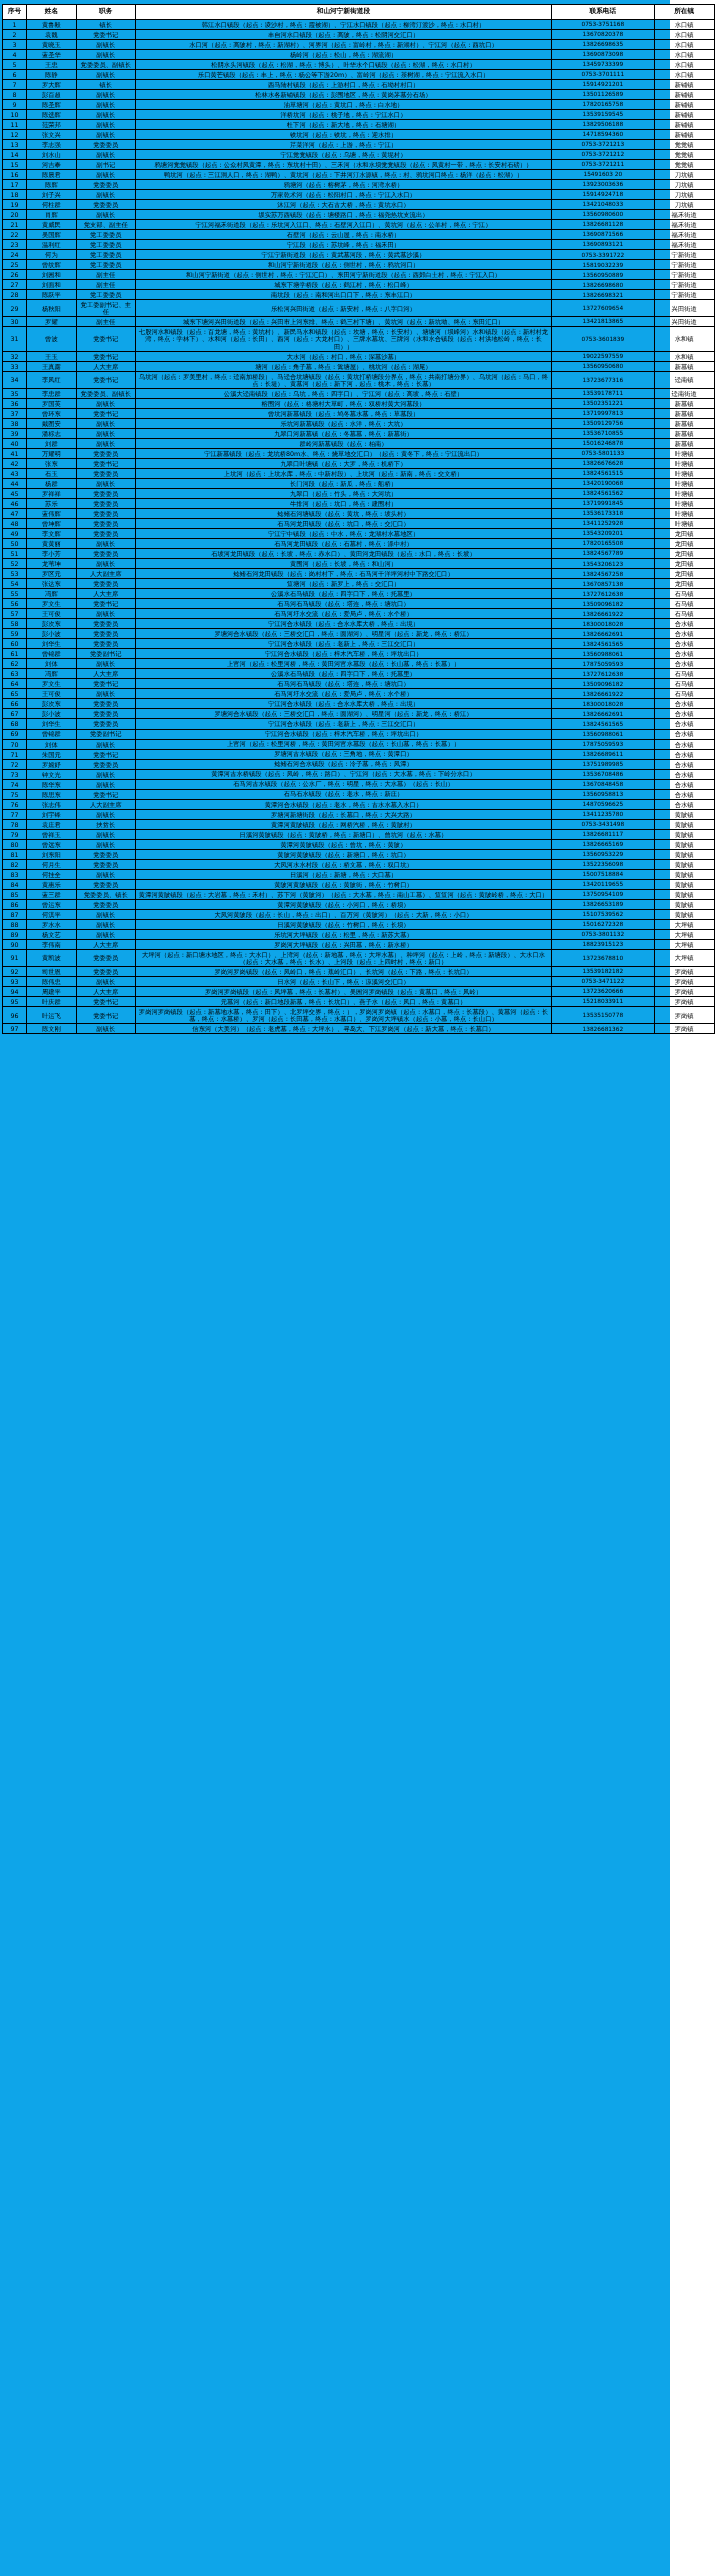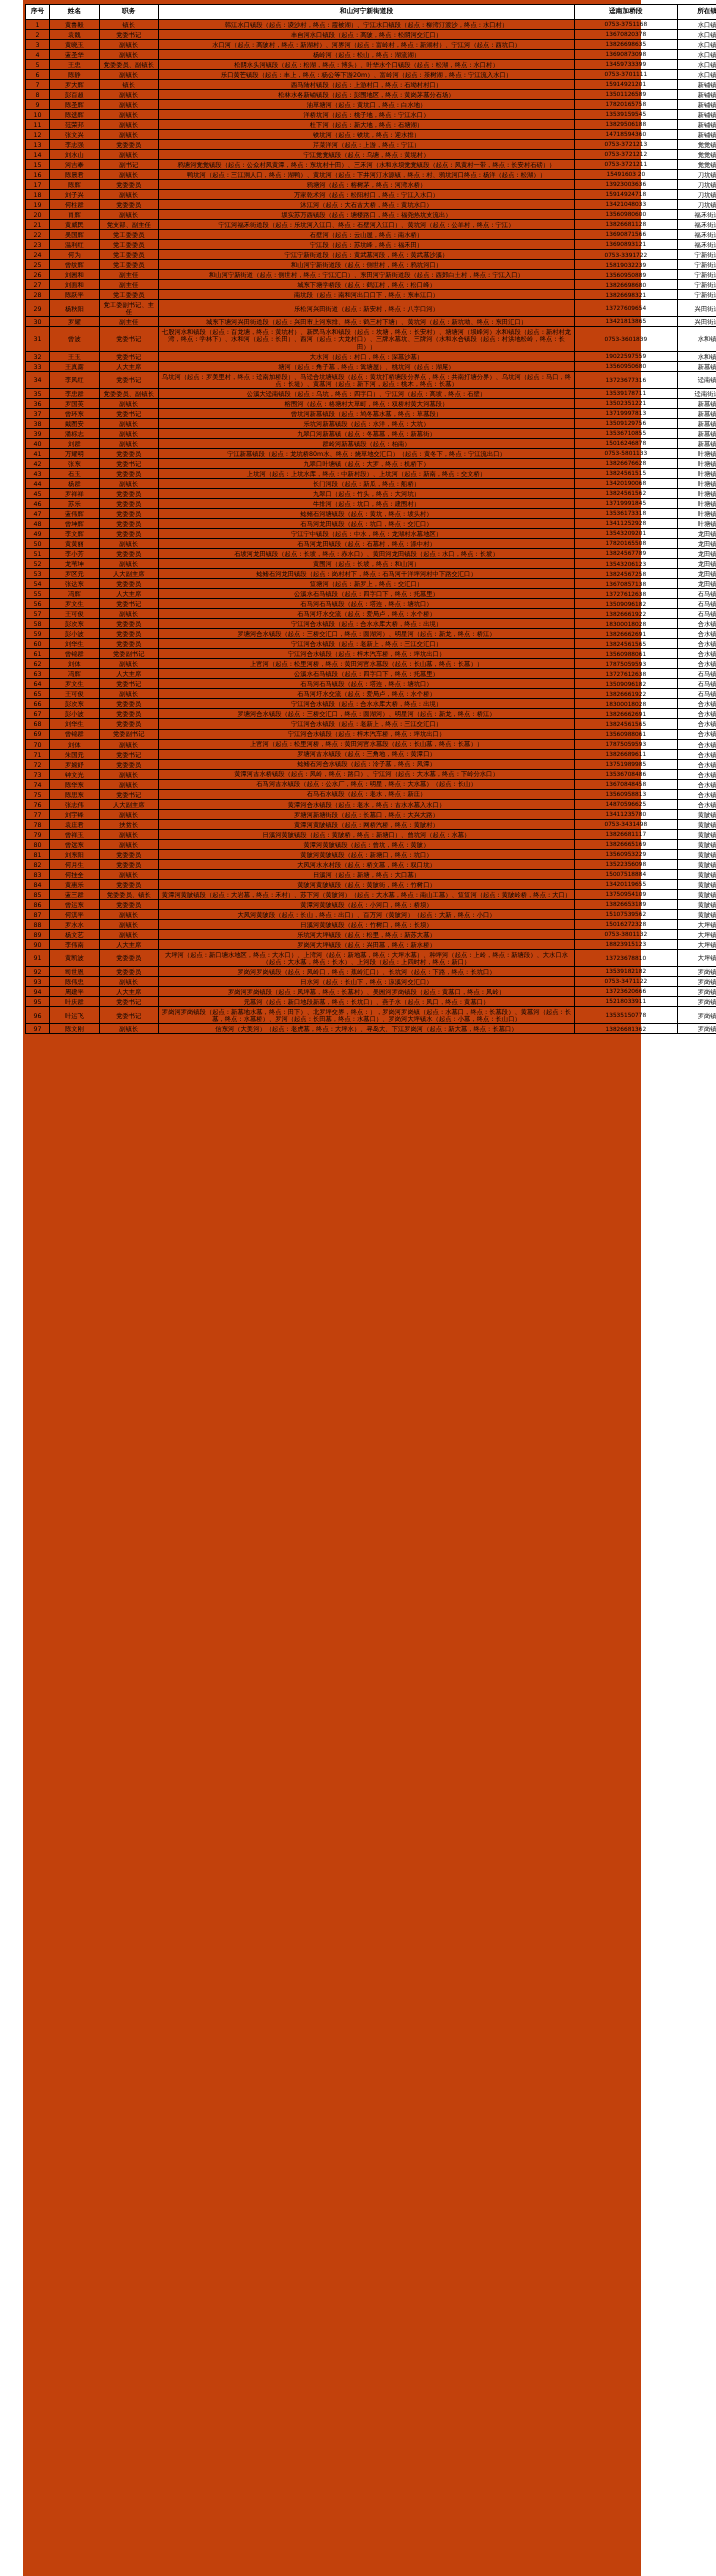--- a/index.html
+++ b/index.html
@@ -1,17 +1,17 @@
 <!DOCTYPE html>
 <html style="font-size:14.3px"><head>
 <meta charset="utf-8">
 <style>
   html,body{margin:0;padding:0;background:#ffffff;}
   body{font-family:"DejaVu Sans","Liberation Sans",sans-serif;}
-  .page{width:618px;min-height:2576px;background:#c2410c;box-sizing:border-box;padding:3.6px 1.8px 1.8px 1.8px;margin-left:23px;}
+  .page{width:670px;min-height:2576px;background:#0ea5e9;box-sizing:border-box;padding:3.6px 1.8px 1.8px 1.8px;}
   table.river{
     border-collapse:collapse;
     width:713px;
     margin:0 auto;
     table-layout:fixed;
     font-size:6.3px;
     line-height:1.12;
     color:#000;
   }
   table.river th, table.river td{
@@ -52,21 +52,21 @@
         <col class="c-scope">
         <col class="c-phone">
         <col class="c-town">
     </colgroup>
     <thead>
       <tr>
         <th>序号</th>
         <th>姓名</th>
         <th>职务</th>
         <th>和山河宁新街道段</th>
-        <th>迳南加桥段</th>
+        <th>联系电话</th>
         <th>所在镇</th>
       </tr>
     </thead>
     <tbody id="tbody">
         <tr>
           <td class="no">1</td>
           <td class="name">黄鲁毅</td>
           <td class="post">镇长</td>
           <td class="scope">韩江水口镇段（起点：凌沙村，终点：霞被湖）、宁江水口镇段（起点：柳湾汀渡沙，终点：水口村）</td>
           <td class="phone">0753-3751168</td>

